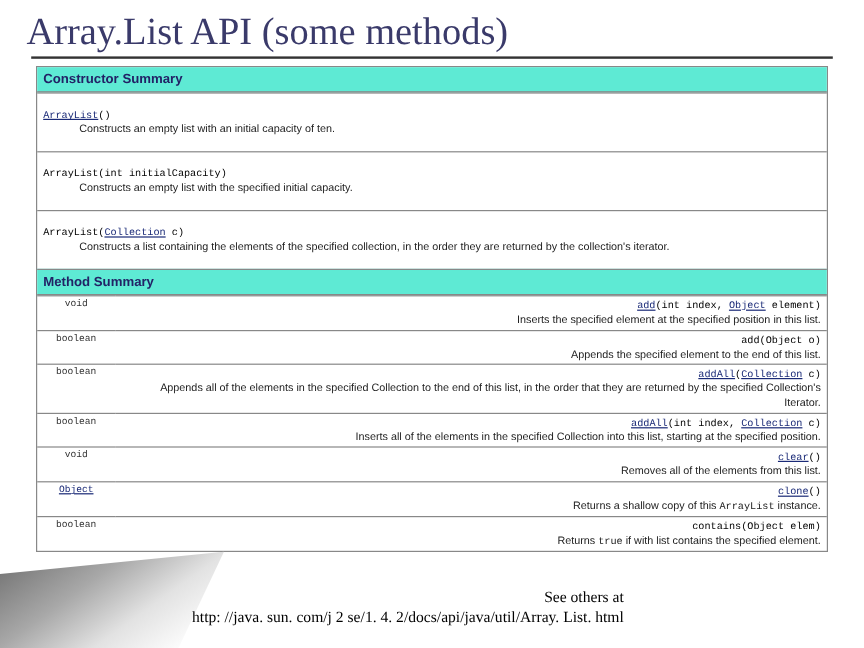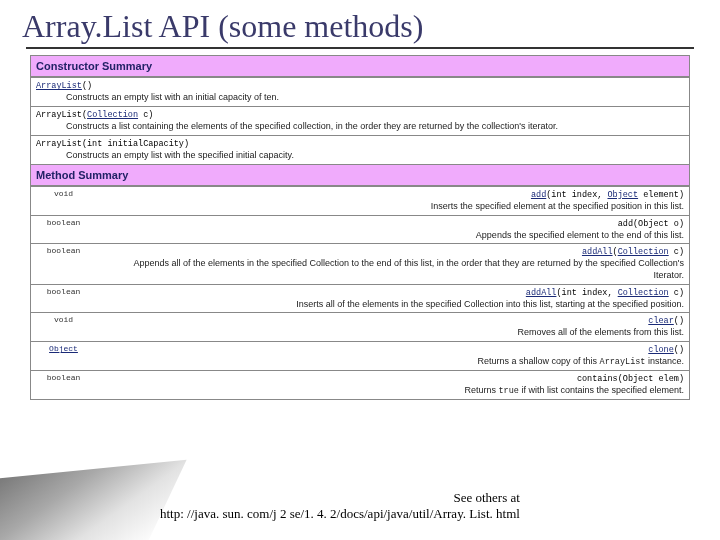--- a/index.html
+++ b/index.html
@@ -24,31 +24,31 @@
     margin: 0 26px 6px 26px;
   }
   .api-box {
     margin: 0 30px;
     font-family: Arial, Helvetica, sans-serif;
     font-size: 9px;
     line-height: 1.3;
     border: 1px solid #888;
   }
   .section-header {
-    background: #f0abfc;
+    background: #5eead4;
     color: #222266;
     font-weight: bold;
     font-size: 11px;
     padding: 3px 5px;
     border-top: 1px solid #888;
     border-bottom: 1px solid #888;
   }
   .section-header.first { border-top: none; }
   table.ctor { width: 100%; border-collapse: collapse; }
-  table.ctor td { border-top: 1px solid #888; padding: 2px 5px; vertical-align: top; margin-left: 32px; }
+  table.ctor td { border-top: 1px solid #888; padding: 12px 5px; vertical-align: top; margin-left: 32px; }
   table.meth { width: 100%; border-collapse: collapse; }
   table.meth td { border-top: 1px solid #888; padding: 2px 5px; vertical-align: top; text-align: right; }
   table.meth td.ret { width: 55px; text-align: center; font-family: 'Courier New', monospace; font-size: 8px; color: #333; }
   .sig { font-family: 'Courier New', monospace; font-size: 8.5px; }
   .link { color: #1a2a77; text-decoration: underline; }
   .desc { padding-left: 30px; color: #222; font-size: 9px; }
   .footer {
     position: absolute;
     left: 160px;
     bottom: 18px;
@@ -80,28 +80,28 @@
   <table class="ctor">
     <tbody>
         <tr>
           <td>
       <span class="sig"><span class="link">ArrayList</span><span>()</span></span>
       <div class="desc">Constructs an empty list with an initial capacity of ten.</div>
     </td>
         </tr>
     <tr>
           <td>
-      <span class="sig"><span>ArrayList</span>(<span class="link">Collection</span><span> c)</span></span>
-      <div class="desc">Constructs a list containing the elements of the specified collection, in the order they are returned by the collection's iterator.</div>
+      <span class="sig"><span>ArrayList</span><span>(int initialCapacity)</span></span>
+      <div class="desc">Constructs an empty list with the specified initial capacity.</div>
     </td>
         </tr>
     <tr>
           <td>
-      <span class="sig"><span>ArrayList</span><span>(int initialCapacity)</span></span>
-      <div class="desc">Constructs an empty list with the specified initial capacity.</div>
+      <span class="sig"><span>ArrayList</span>(<span class="link">Collection</span><span> c)</span></span>
+      <div class="desc">Constructs a list containing the elements of the specified collection, in the order they are returned by the collection's iterator.</div>
     </td>
         </tr>
   </tbody>
     </table>
 
   <div class="section-header">Method Summary</div>
   <table class="meth">
     <tbody>
         <tr>
       <td class="ret">void</td>

